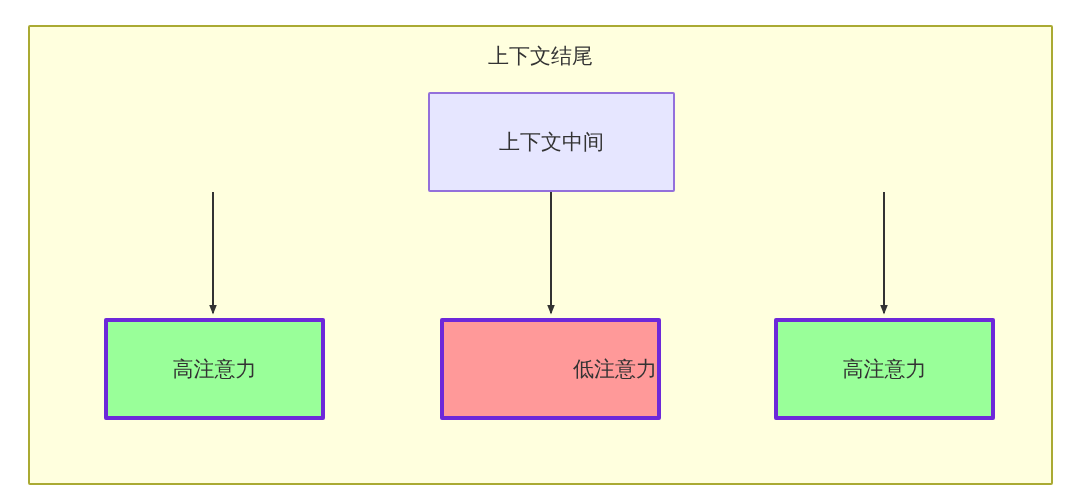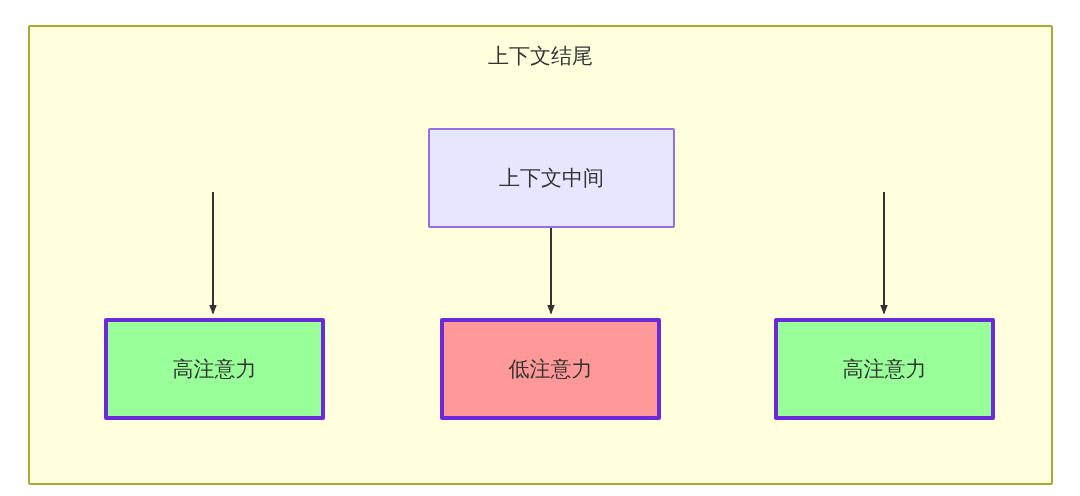--- a/index.html
+++ b/index.html
@@ -70,25 +70,26 @@
     border-radius: 2px;
     font-size: 21px;
   }
 
   .node-attn.high {
     background: #99ff99;
   }
 
   .node-attn.low {
     background: #ff9999;
+    justify-content: flex-end;
   }
 
   
   #node-ctx-start  { left: 88px;  top: 92px;  width: 249px; height: 100px; }
-  #node-ctx-middle { left: 428px; top: 92px;  width: 247px; height: 100px; margin-top: 36px; }
+  #node-ctx-middle { left: 428px; top: 92px;  width: 247px; height: 100px; }
   #node-ctx-end    { left: 761px; top: 92px;  width: 247px; height: 100px; }
 
   #node-attn-start  { left: 104px; top: 318px; width: 221px; height: 102px; }
   #node-attn-middle { left: 440px; top: 318px; width: 221px; height: 102px; }
   #node-attn-end    { left: 774px; top: 318px; width: 221px; height: 102px; }
 
   
   #edges {
     position: absolute;
     left: 0;

